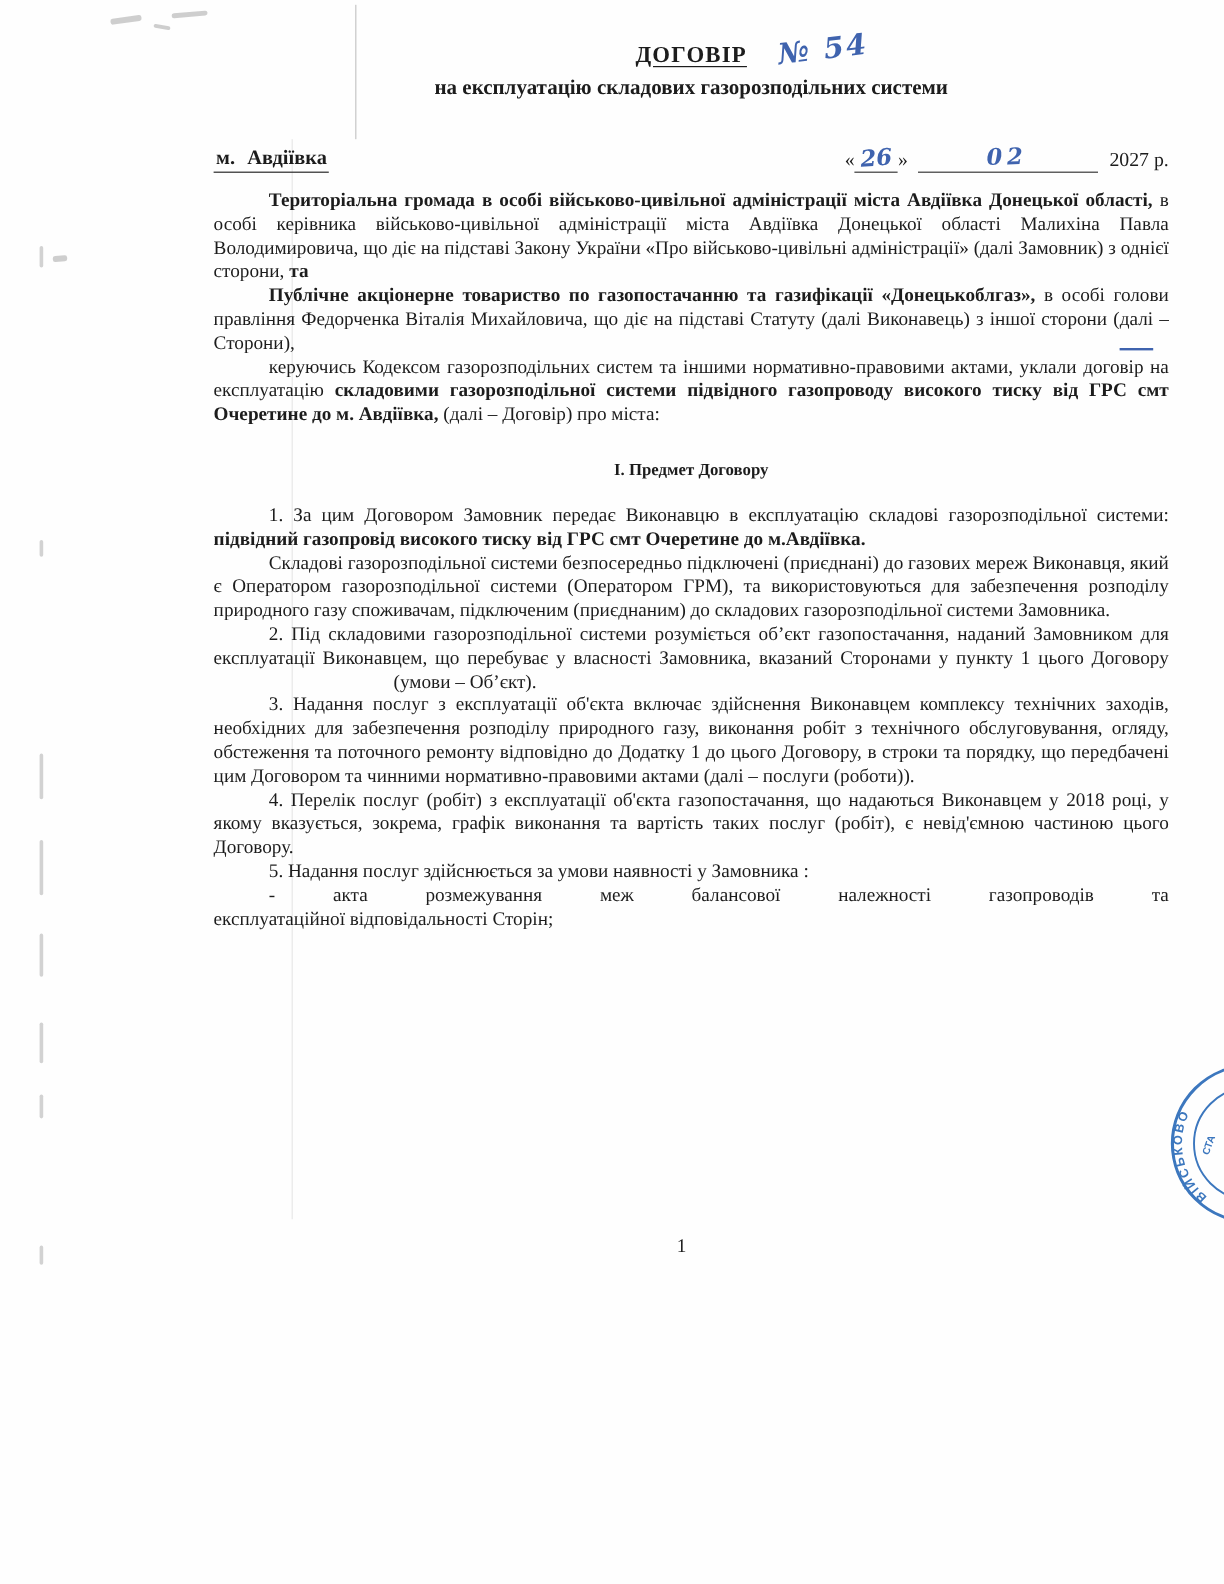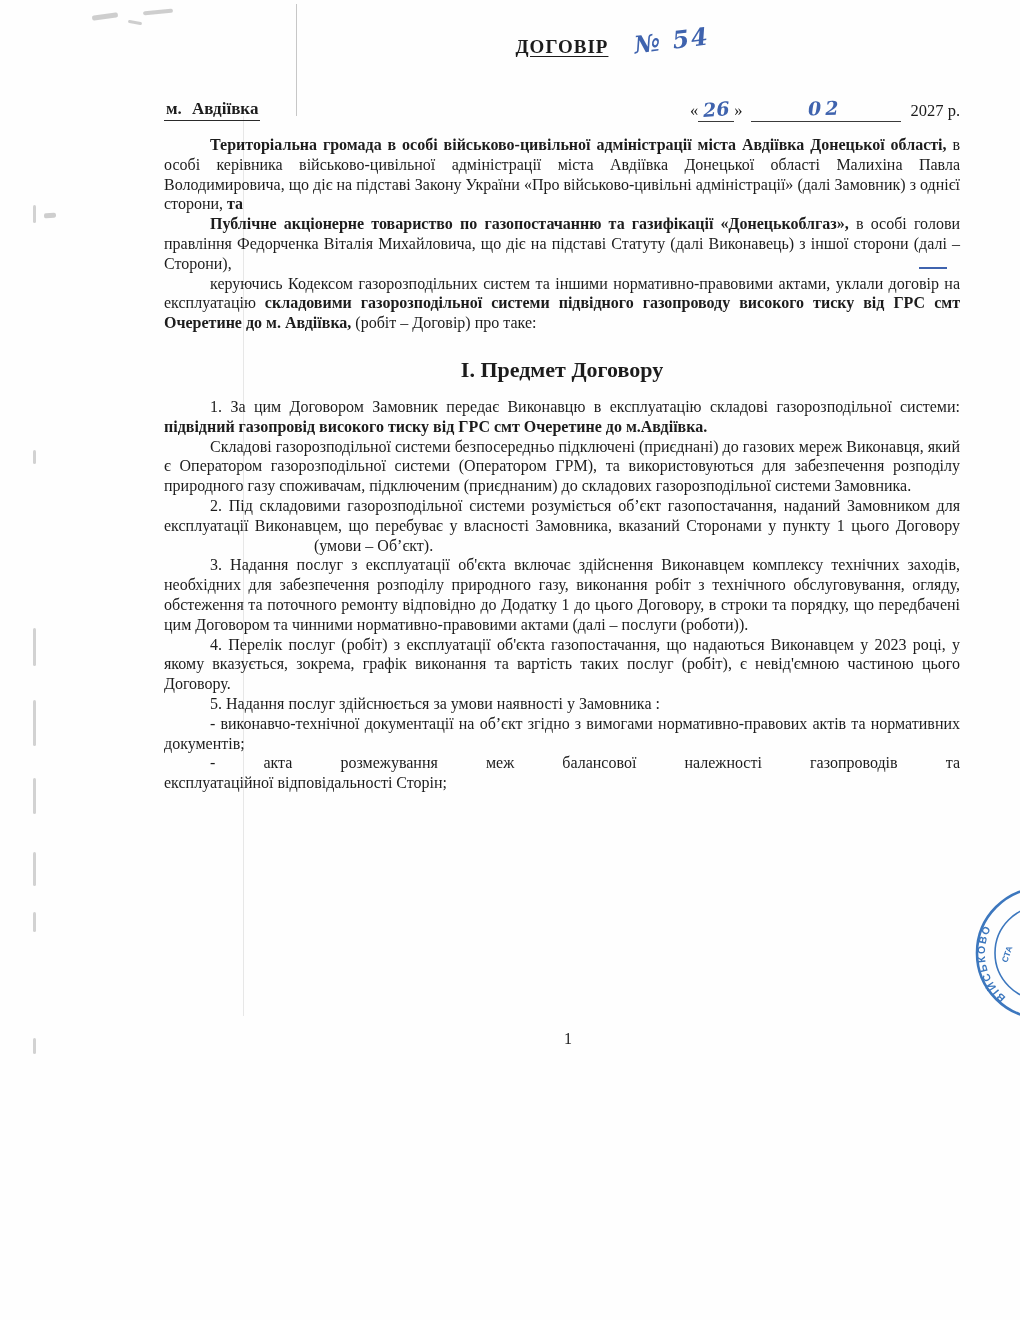--- a/index.html
+++ b/index.html
@@ -2,21 +2,21 @@
 <html style="--paper: #fefefe; --text: #1c1c1c; --ink: #3f63ae; --stamp: #2c6cb9;"><head>
 <meta charset="utf-8">
 <style>
   html,body{margin:0;padding:0;background:#ffffff;}
   .page{
     position:relative; width:1020px; height:1320px; overflow:hidden;
     background:var(--paper,#fefefe);
     font-family:"Liberation Serif", serif;
     color:var(--text,#1c1c1c);
   }
-  .content{position:absolute; left:164px; top:36px; width:796px;}
+  .content{position:absolute; left:178px; top:36px; width:796px;}
   
   .title-line{position:relative; text-align:center; height:24px;}
   .doc-title{
     font-weight:bold; font-size:19px; letter-spacing:1px;
     text-decoration:underline; text-underline-offset:3px;
   }
   .hand{
     font-family:"DejaVu Serif", serif; font-style:italic;
     color:var(--ink,#3f63ae);
   }
@@ -37,21 +37,21 @@
   
   .paras{margin-top:13px;}
   .para{
     margin:0; font-size:16px; line-height:19.8px;
     text-align:justify; text-indent:46px;
   }
   .b{font-weight:bold;}
   .pen-underline{border-bottom:2px solid var(--ink,#3f63ae); padding-bottom:15px;}
   .mid-gap{display:inline-block; width:150px;}
   .section-heading{
-    text-align:center; font-weight:bold; font-size:22px;
+    text-align:center; font-weight:bold; font-size:14px;
     margin:26px 0 16px 0; line-height:22px;
   }
   .line-forced{display:block; text-align:justify; text-align-last:justify; text-indent:46px;}
   .line-rest{display:block; text-indent:0;}
   .page-number{position:absolute; left:170px; top:1030px; width:796px; text-align:center; font-size:16px;}
   
   .fold-a{position:absolute; left:296px; top:4px; width:1px; height:112px; background:rgba(110,110,110,.38);}
   .fold-b{position:absolute; left:243px; top:116px; width:1px; height:900px; background:rgba(110,110,110,.16);}
   .edge-dash{position:absolute; left:33px; width:2.5px; background:#d2d2d2; border-radius:2px;}
   .scribble{position:absolute; background:#bdbdbd; border-radius:2px; opacity:.75;}
@@ -77,52 +77,52 @@
   <div class="edge-dash" style="top:852px; height:34px;"></div>
   <div class="edge-dash" style="top:912px; height:20px;"></div>
   <div class="edge-dash" style="top:1038px; height:16px;"></div>
 
   <div class="content">
 
     <div class="title-line">
       <span class="doc-title">ДОГОВІР</span>
       <span class="hand doc-number">№ 54</span>
     </div>
+    <div class="subtitle">на експлуатацію складових газорозподільних системи</div>
 
     <div class="city-date">
       <span class="city">м. Авдіївка</span>
       <span class="date-zone">
         <span>«</span><span class="day-slot"><span class="hand hand-day">26</span></span><span>»</span><span class="month-slot"><span class="hand hand-month">02</span></span><span>2027 р.</span>
       </span>
     </div>
 
     <div class="paras">
 
       <p class="para"><span class="b">Територіальна громада в особі військово-цивільної адміністрації міста Авдіївка Донецької області,</span><span> в особі керівника військово-цивільної адміністрації міста Авдіївка Донецької області  Малихіна Павла Володимировича, що діє на підставі Закону України «Про військово-цивільні адміністрації» (далі Замовник) з однієї сторони, </span><span class="b">та</span></p>
 
       <p class="para"><span class="b">Публічне акціонерне товариство по газопостачанню та газифікації «Донецькоблгаз»,</span><span> в особі голови правління Федорченка Віталія Михайловича, що діє на підставі Статуту (далі Виконавець) з іншої сторони (</span><span class="pen-underline">далі</span><span> – Сторони),</span></p>
 
-      <p class="para"><span>керуючись Кодексом газорозподільних систем та іншими нормативно-правовими актами, уклали договір на експлуатацію </span><span class="b">складовими газорозподільної системи підвідного газопроводу високого тиску від ГРС смт Очеретине до м. Авдіївка,</span><span> (робіт – Договір) про таке:</span></p>
+      <p class="para"><span>керуючись Кодексом газорозподільних систем та іншими нормативно-правовими актами, уклали договір на експлуатацію </span><span class="b">складовими газорозподільної системи підвідного газопроводу високого тиску від ГРС смт Очеретине до м. Авдіївка,</span><span> (далі – Договір) про міста:</span></p>
 
       <div class="section-heading">І. Предмет Договору</div>
 
       <p class="para"><span>1. За цим Договором Замовник передає Виконавцю в експлуатацію складові газорозподільної системи: </span><span class="b">підвідний газопровід високого тиску від ГРС смт Очеретине до м.Авдіївка.</span></p>
 
       <p class="para">Складові газорозподільної системи безпосередньо підключені (приєднані) до газових мереж Виконавця, який є Оператором газорозподільної системи (Оператором ГРМ), та використовуються для забезпечення розподілу природного газу споживачам, підключеним (приєднаним) до складових газорозподільної системи Замовника.</p>
 
       <p class="para"><span>2. Під складовими газорозподільної системи розуміється об’єкт газопостачання, наданий Замовником для експлуатації Виконавцем, що перебуває у власності Замовника, вказаний Сторонами у пункту 1 цього Договору</span> <span class="mid-gap"></span><span>(умови – Об’єкт).</span></p>
 
       <p class="para">3. Надання послуг з експлуатації об'єкта включає здійснення Виконавцем комплексу технічних заходів, необхідних для забезпечення розподілу природного газу, виконання робіт з технічного обслуговування, огляду, обстеження та поточного ремонту відповідно до Додатку 1 до цього Договору, в строки та порядку, що передбачені цим Договором та чинними нормативно-правовими актами (далі – послуги (роботи)).</p>
 
-      <p class="para">4. Перелік послуг (робіт) з експлуатації об'єкта газопостачання, що надаються Виконавцем у 2023 році, у якому вказується, зокрема, графік виконання та вартість таких послуг (робіт), є невід'ємною частиною цього Договору.</p>
+      <p class="para">4. Перелік послуг (робіт) з експлуатації об'єкта газопостачання, що надаються Виконавцем у 2018 році, у якому вказується, зокрема, графік виконання та вартість таких послуг (робіт), є невід'ємною частиною цього Договору.</p>
 
       <p class="para">5. Надання послуг здійснюється за умови наявності у Замовника :</p>
 
 
-      <p class="para">- виконавчо-технічної документації на об’єкт згідно з вимогами нормативно-правових актів та нормативних документів;</p>
 
       <p class="para">
           <span class="line-forced">- акта розмежування меж балансової належності газопроводів та</span>
           <span class="line-rest">експлуатаційної відповідальності Сторін;</span>
         </p>
 
     </div>
   </div>
 
   <div class="page-number">1</div>

